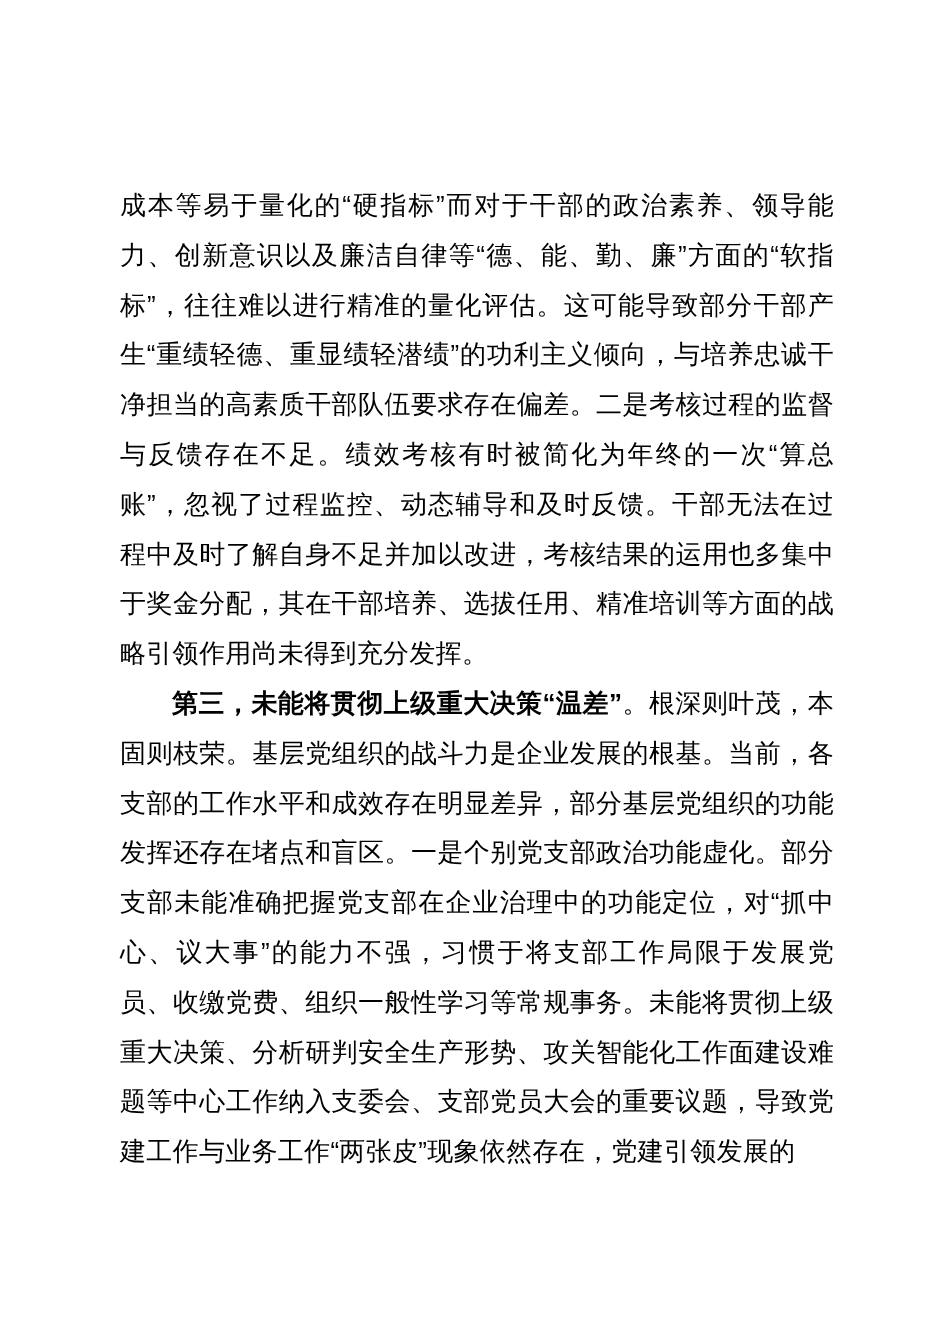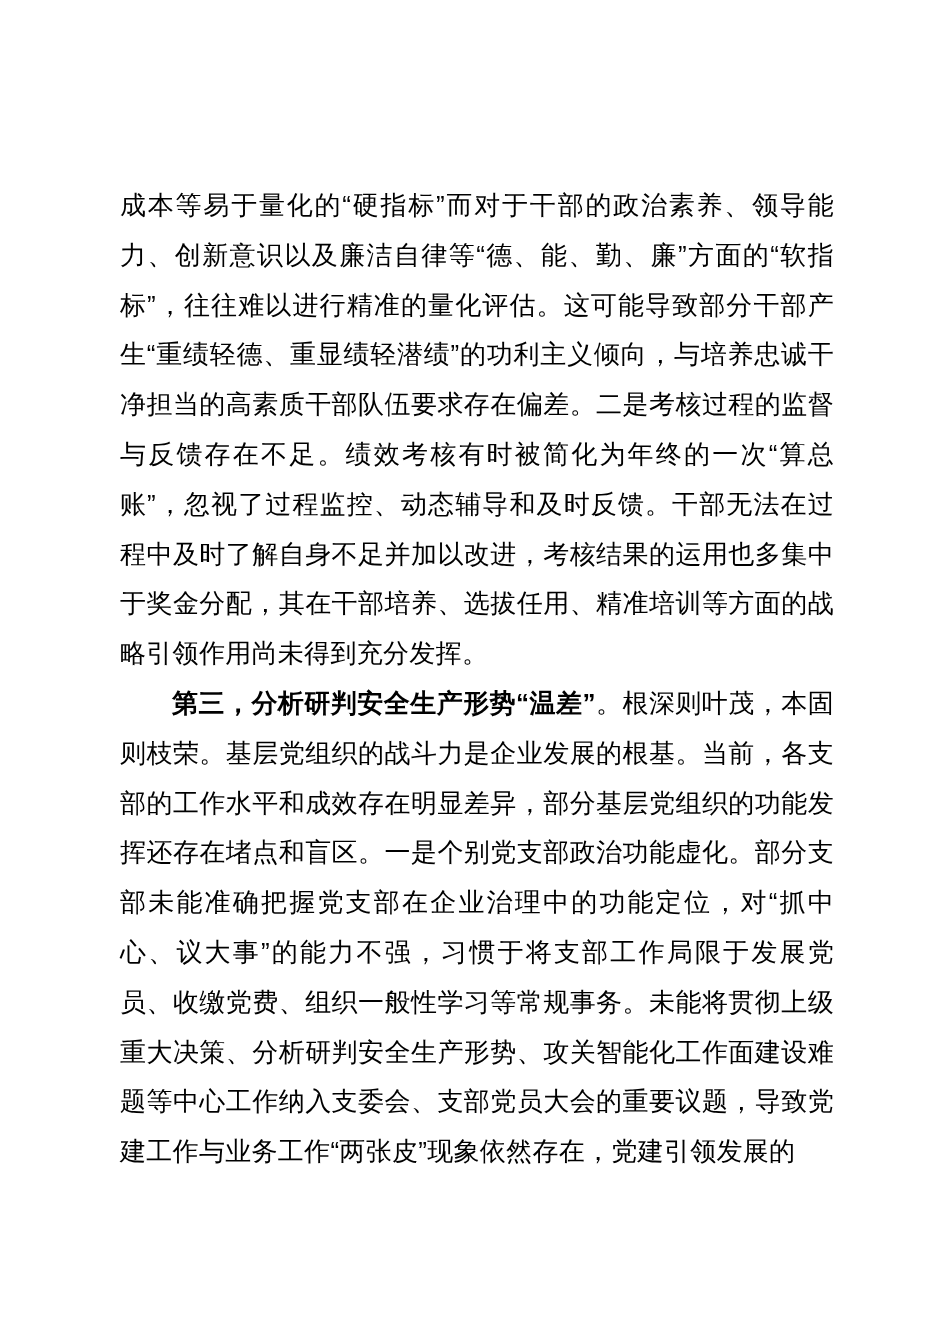--- a/index.html
+++ b/index.html
@@ -38,15 +38,15 @@
   .run-bold {
     font-weight: 700;
   }
 </style>
 </head>
 <body>
 
 <div class="page">
   <div class="doc-body">
     <p class="para"><span>成本等易于量化的“硬指标”而对于干部的政治素养、领导能力、创新意识以及廉洁自律等“德、能、勤、廉”方面的“软指标”，往往难以进行精准的量化评估。这可能导致部分干部产生“重绩轻德、重显绩轻潜绩”的功利主义倾向，与培养忠诚干净担当的高素质干部队伍要求存在偏差。二是考核过程的监督与反馈存在不足。绩效考核有时被简化为年终的一次“算总账”，忽视了过程监控、动态辅导和及时反馈。干部无法在过程中及时了解自身不足并加以改进，考核结果的运用也多集中于奖金分配，其在干部培养、选拔任用、精准培训等方面的战略引领作用尚未得到充分发挥。</span></p>
-    <p class="para indented"><span class="run-bold">第三，分析研判安全生产形势“温差”</span><span>。根深则叶茂，本固则枝荣。基层党组织的战斗力是企业发展的根基。当前，各支部的工作水平和成效存在明显差异，部分基层党组织的功能发挥还存在堵点和盲区。一是个别党支部政治功能虚化。部分支部未能准确把握党支部在企业治理中的功能定位，对“抓中心、议大事”的能力不强，习惯于将支部工作局限于发展党员、收缴党费、组织一般性学习等常规事务。未能将贯彻上级重大决策、分析研判安全生产形势、攻关智能化工作面建设难题等中心工作纳入支委会、支部党员大会的重要议题，导致党建工作与业务工作“两张皮”现象依然存在，党建引领发展的</span></p>
+    <p class="para indented"><span class="run-bold">第三，未能将贯彻上级重大决策“温差”</span><span>。根深则叶茂，本固则枝荣。基层党组织的战斗力是企业发展的根基。当前，各支部的工作水平和成效存在明显差异，部分基层党组织的功能发挥还存在堵点和盲区。一是个别党支部政治功能虚化。部分支部未能准确把握党支部在企业治理中的功能定位，对“抓中心、议大事”的能力不强，习惯于将支部工作局限于发展党员、收缴党费、组织一般性学习等常规事务。未能将贯彻上级重大决策、分析研判安全生产形势、攻关智能化工作面建设难题等中心工作纳入支委会、支部党员大会的重要议题，导致党建工作与业务工作“两张皮”现象依然存在，党建引领发展的</span></p>
   </div>
 </div>
 
 </body></html>

